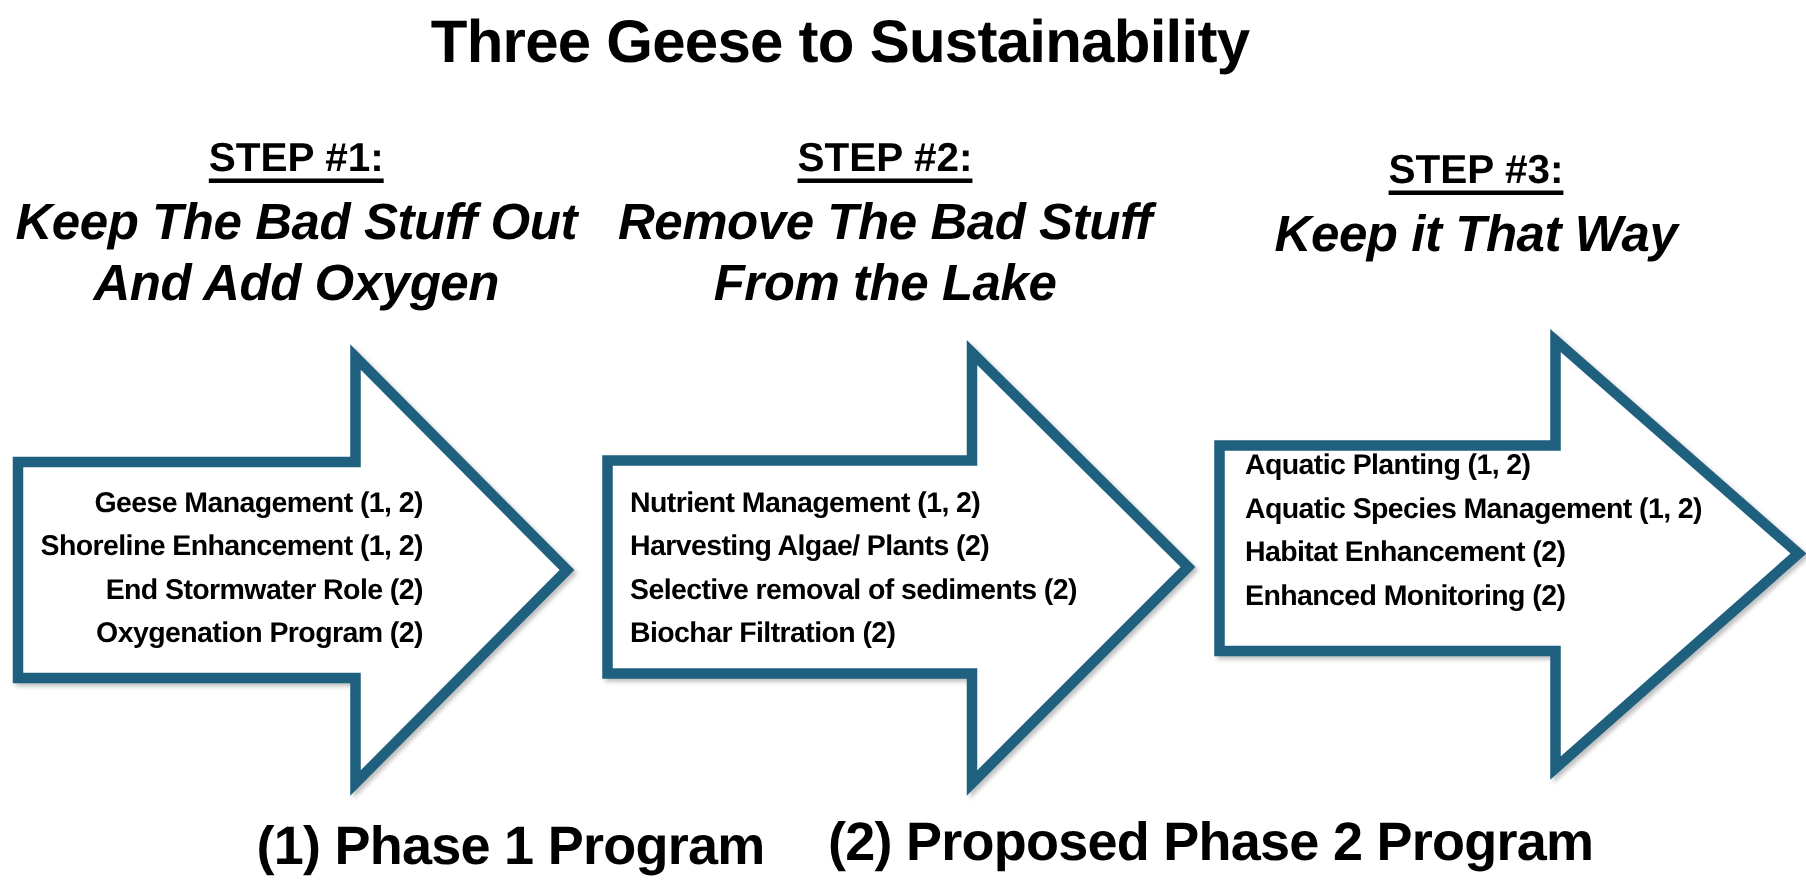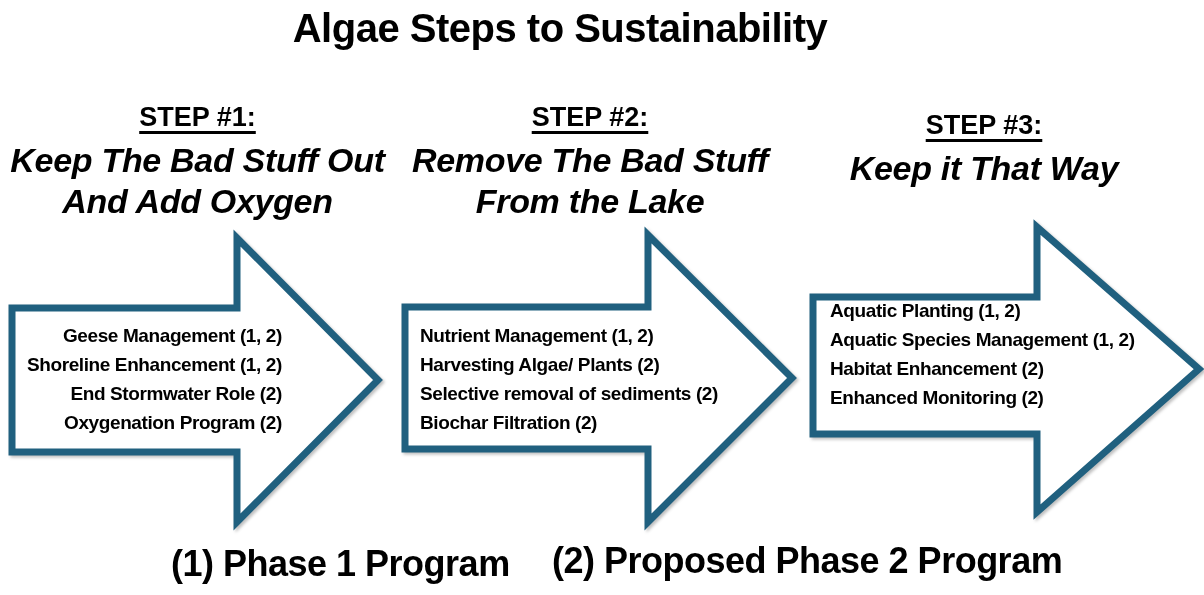--- a/index.html
+++ b/index.html
@@ -40,21 +40,20 @@
   .step-header.col3 { left: 800px; top: 96px; width: 368px; }
   .step-label {
     display: inline-block;
     font-size: 27px;
     font-weight: bold;
     line-height: 34px;
     margin-bottom: 6px;
     text-decoration: underline;
     text-decoration-thickness: 3px;
     text-underline-offset: 5px;
-    margin-top: 12px;
   }
   .step-subtitle {
     font-size: 34px;
     font-weight: bold;
     font-style: italic;
     line-height: 41px;
     letter-spacing: -0.3px;
   }
   .arrow-layer {
     position: absolute;
@@ -88,21 +87,21 @@
     white-space: nowrap;
   }
   .legend-item.l1 { left: 171px; top: 546px; }
   .legend-item.l2 { left: 520px; top: 543px; margin-left: 32px; }
 </style>
 </head>
 <body>
 
 <div class="canvas">
 
-  <div class="title">Algae Steps to Sustainability</div>
+  <div class="title">Three Geese to Sustainability</div>
 
   <div class="step-header col1">
     <div class="step-label">STEP #1:</div>
     <div class="step-subtitle">Keep The Bad Stuff Out</div>
     <div class="step-subtitle">And Add Oxygen</div>
   </div>
 
   <div class="step-header col2">
     <div class="step-label">STEP #2:</div>
     <div class="step-subtitle">Remove The Bad Stuff</div>

